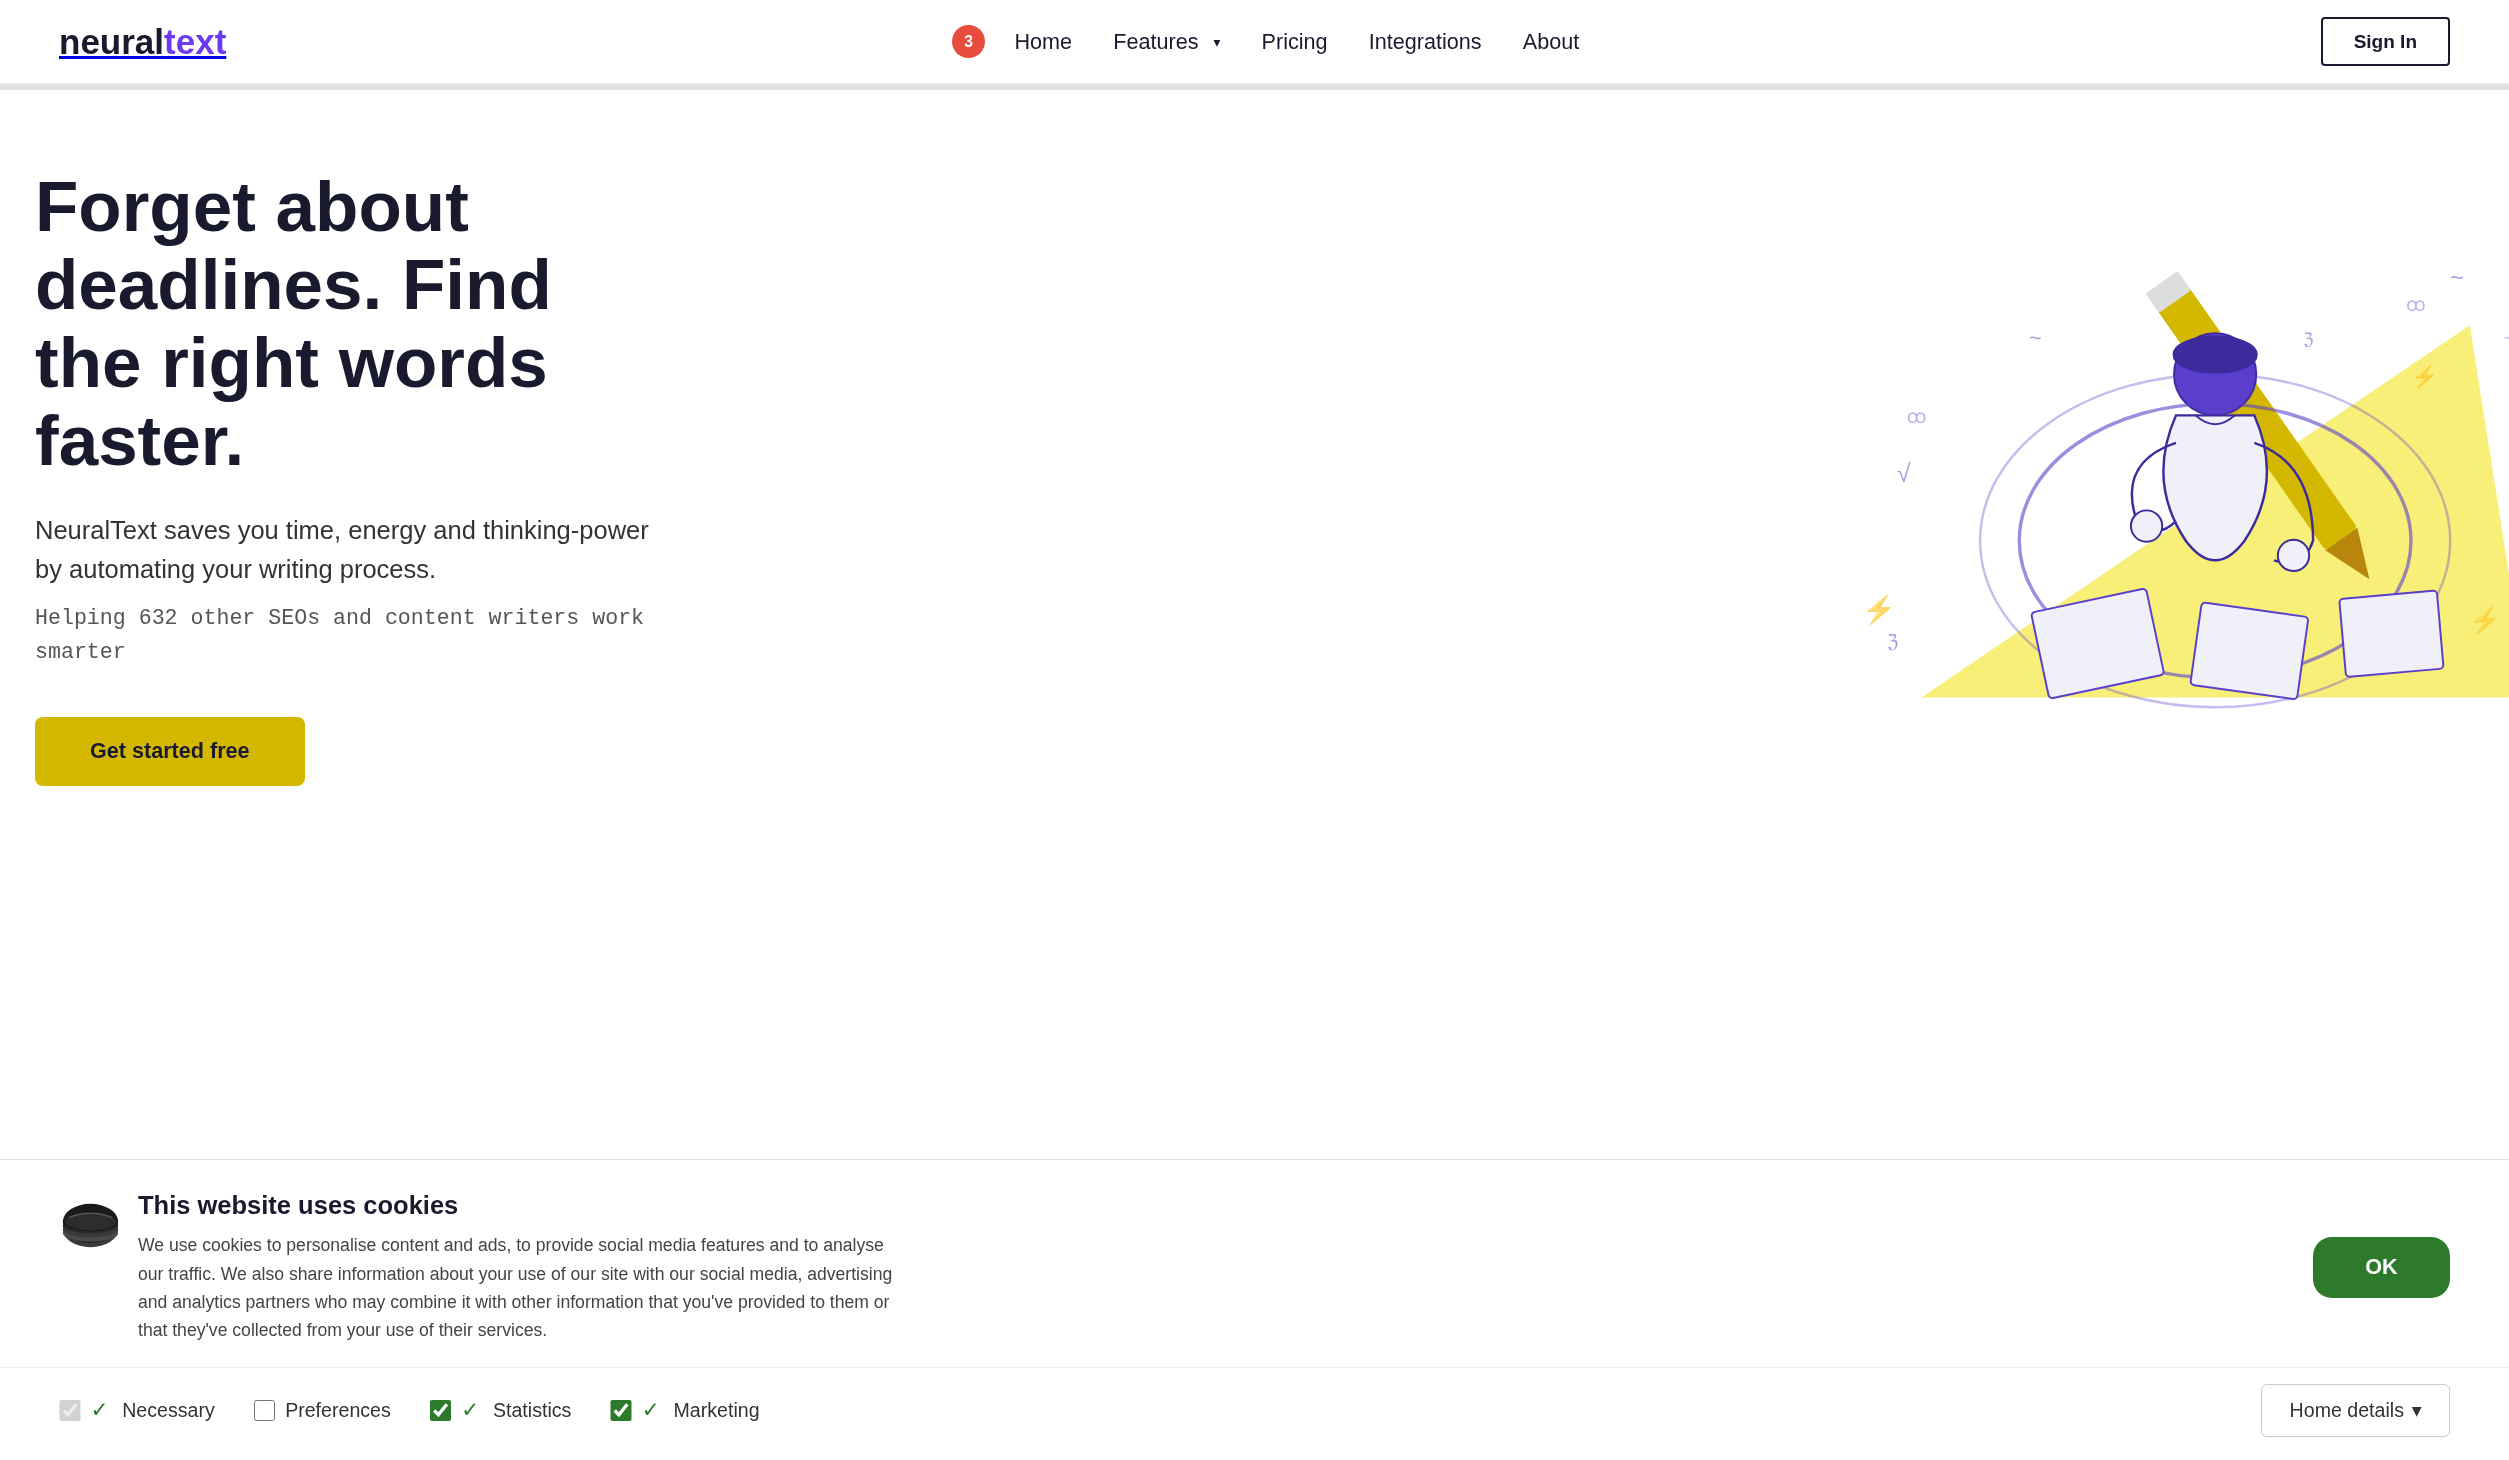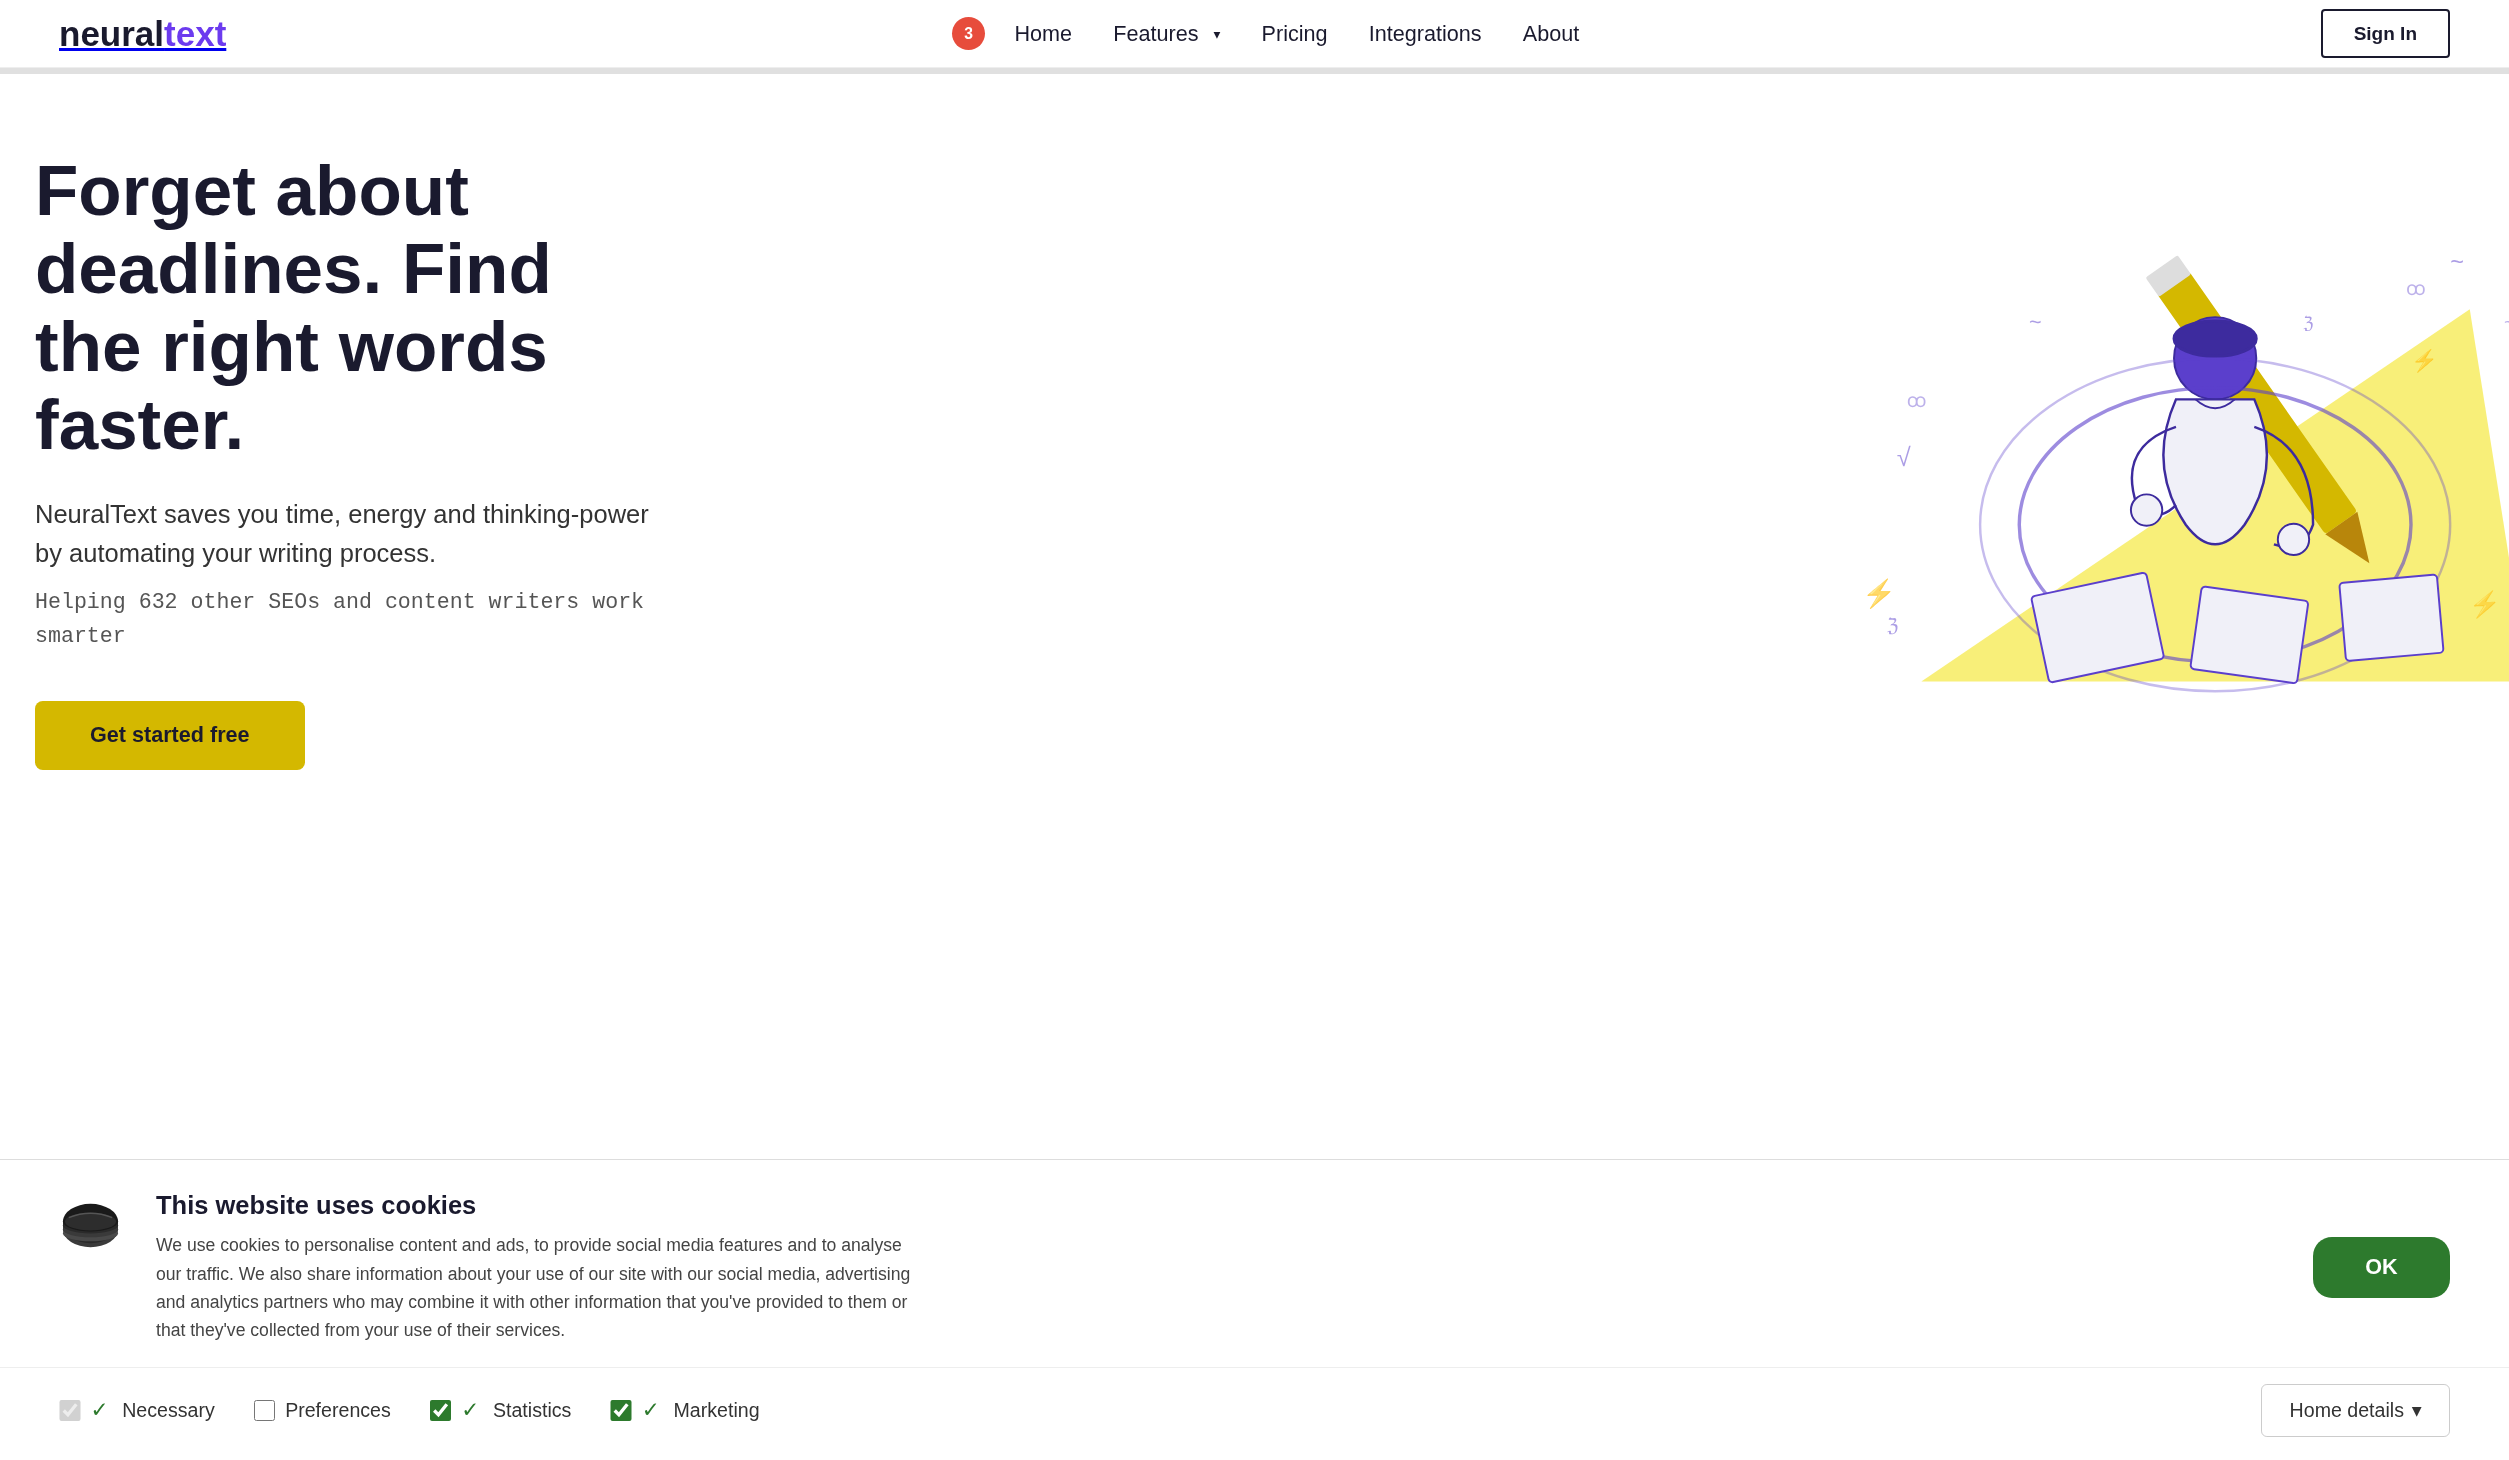--- a/index.html
+++ b/index.html
@@ -1,21 +1,21 @@
 <!DOCTYPE html>
 <html><head>
   <meta charset="utf-8">
   <style>
     * { margin: 0; padding: 0; box-sizing: border-box; }
     body { font-family: -apple-system, BlinkMacSystemFont, 'Segoe UI', sans-serif; background: #fff; overflow-x: hidden; }
 
     
     nav {
       display: flex; align-items: center; justify-content: space-between;
-      padding: 0 59px; height: 68px; background: #fff;
+      padding: 0 59px; height: 84px; background: #fff;
       border-bottom: 1px solid #eee; position: relative; z-index: 10;
     }
     .logo { display: flex; align-items: center; gap: 0; font-size: 35px; font-weight: 700; text-decoration: none; }
     .logo-neural { color: #1a1a2e; }
     .logo-text { color: #6c3bef; }
     .nav-center { display: flex; align-items: center; gap: 9.8px; }
     .nav-badge {
       background: #e74c3c; color: #fff; border-radius: 50%;
       width: 33px; height: 33px; display: flex; align-items: center; justify-content: center;
       font-size: 15.7px; font-weight: 700; margin-right: 3.9px;
@@ -61,21 +61,21 @@
       width: 804px; height: 568px;
     }
 
     
     .cookie-overlay {
       position: fixed; bottom: 0; left: 0; right: 0;
       background: #fff; border-top: 1px solid #ddd;
       z-index: 1000;
     }
     .cookie-main {
-      display: flex; align-items: flex-start; gap: 34px;
+      display: flex; align-items: flex-start; gap: 16px;
       padding: 31px 59px 23.5px 59px;
       justify-content: flex-end;
     }
     .cookie-icon {
       width: 63px; height: 63px; flex-shrink: 0;
       margin-top: 3.9px;
     }
     .cookie-content { flex: 1; }
     .cookie-title { font-size: 25.5px; font-weight: 700; color: #1a1a2e; margin-bottom: 11.8px; }
     .cookie-body { font-size: 17.6px; color: #444; line-height: 1.6; max-width: 765px; }

